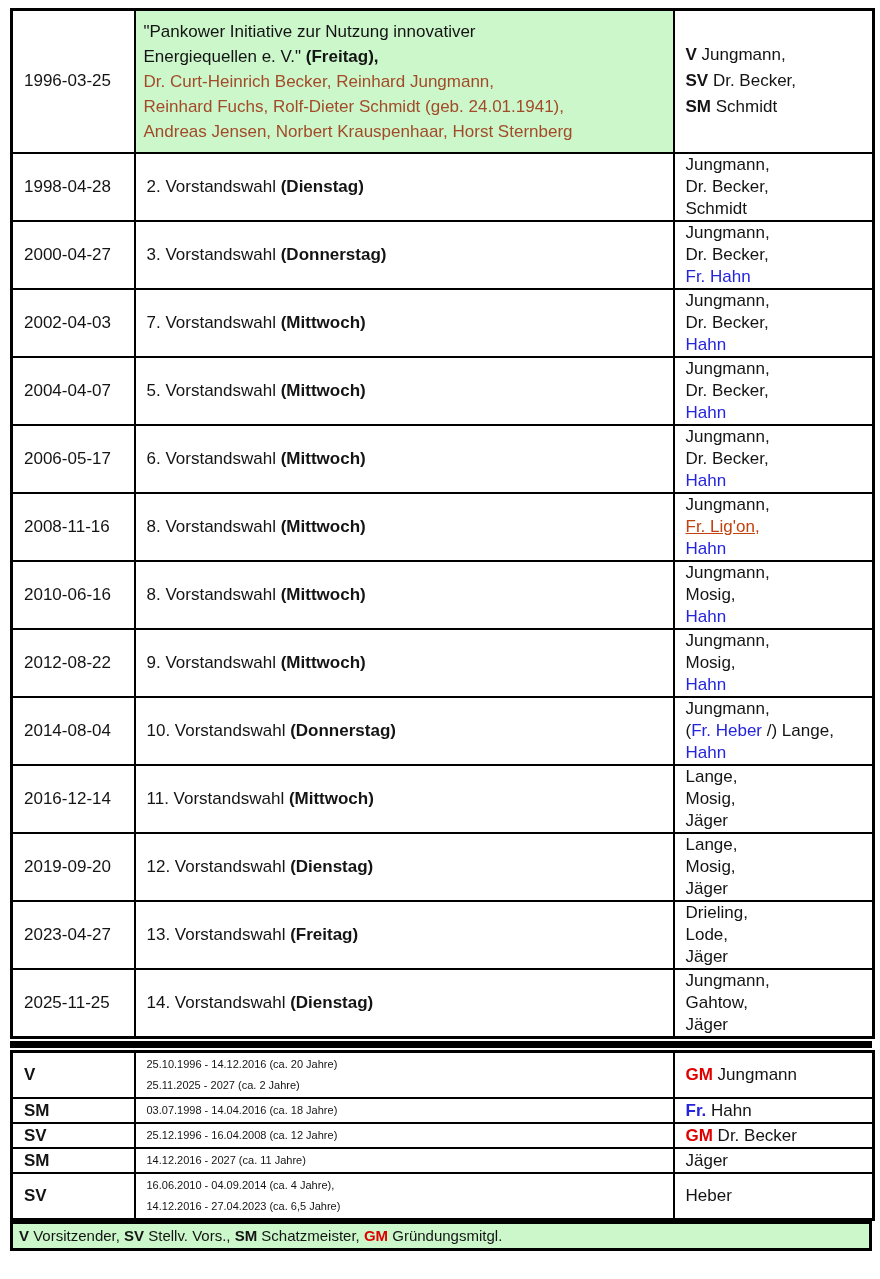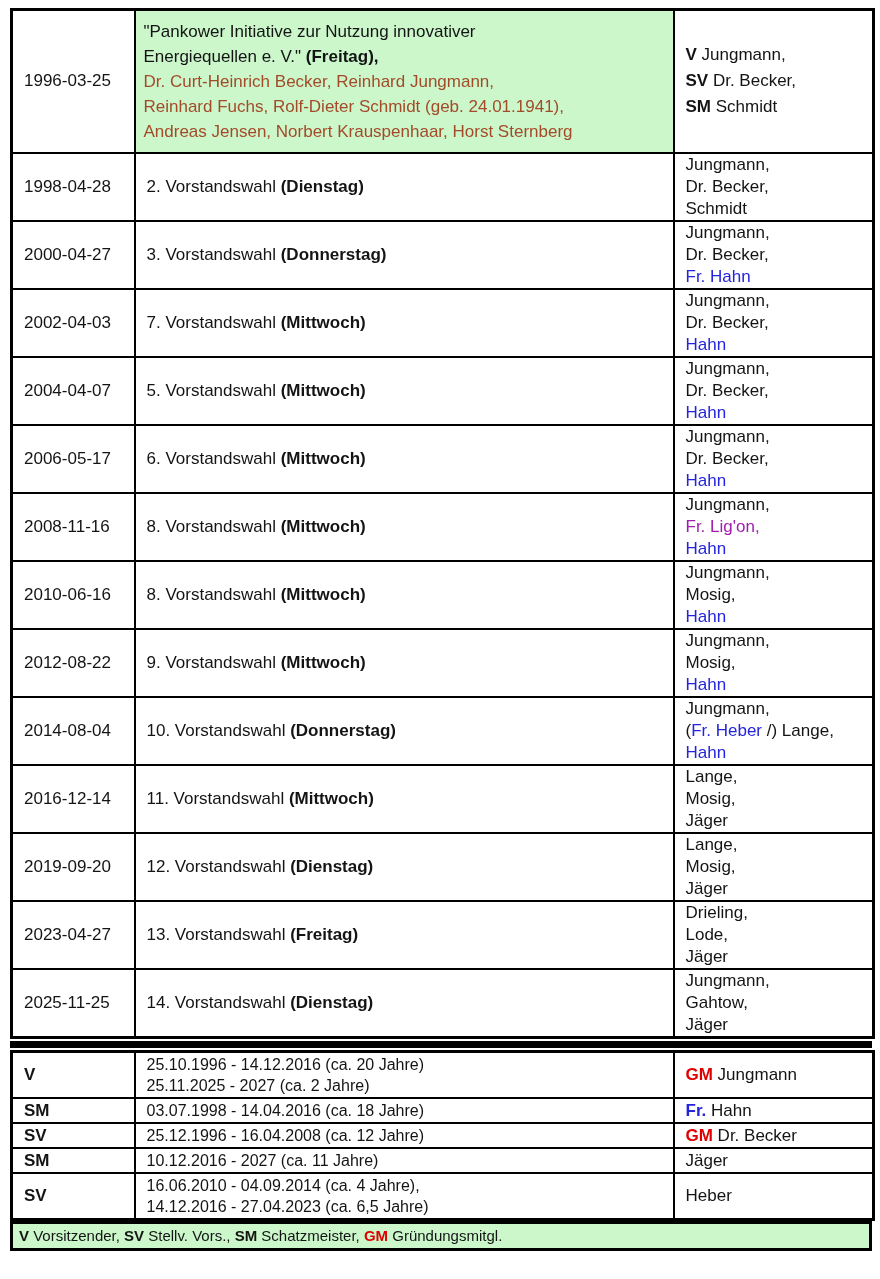--- a/index.html
+++ b/index.html
@@ -18,21 +18,21 @@
   table.grid td { border:2px solid #000; overflow:hidden;padding-left:11px; }
 
   td.date  { padding:0 0 0 8px; font-size:17px; vertical-align:middle; }
   td.desc  { padding:2px 6px; font-size:17px; line-height:21px; vertical-align:middle; }
   td.names { padding:0 5px; font-size:17px; line-height:22px; vertical-align:middle; }
 
   tr.r-first td.desc  { line-height:25px; padding:4px 8px; }
   tr.r-first td.names { line-height:26px; }
 
   td.role   { padding:1px 0 1px 6px; font-size:17px; line-height:21px; vertical-align:middle; font-weight:bold; }
-  td.period { padding:1px 6px; font-size:16px; line-height:21px; vertical-align:middle;margin-left:20px; }
+  td.period { padding:1px 6px; font-size:11px; line-height:21px; vertical-align:middle;margin-left:20px; }
   td.person { padding:1px 6px; font-size:17px; line-height:21px; vertical-align:middle; }
 
   .divider { height:7px; background:#000; margin:2px 0; }
 
   table.legend { border:3px solid #000; }
   td.legend-cell { border:1px solid #000; padding:2px 6px; font-size:15px; line-height:18px; vertical-align:middle; }
 </style>
 </head>
 <body>
 
@@ -71,21 +71,21 @@
           <td class="names"><span>Jungmann,</span><br><span>Dr. Becker,</span><br><span style="color: rgb(36, 36, 221);">Hahn</span></td>
         </tr>
         <tr style="height: 68px;">
           <td class="date"><span>2006-05-17</span></td>
           <td class="desc"><span>6. Vorstandswahl </span><span style="font-weight: bold;">(Mittwoch)</span></td>
           <td class="names"><span>Jungmann,</span><br><span>Dr. Becker,</span><br><span style="color: rgb(36, 36, 221);">Hahn</span></td>
         </tr>
         <tr style="height: 68px;">
           <td class="date"><span>2008-11-16</span></td>
           <td class="desc"><span>8. Vorstandswahl </span><span style="font-weight: bold;">(Mittwoch)</span></td>
-          <td class="names"><span>Jungmann,</span><br><span style="color: #a21caf;">Fr. Lig'on,</span><br><span style="color: rgb(36, 36, 221);">Hahn</span></td>
+          <td class="names"><span>Jungmann,</span><br><span style="color: #c2410c; text-decoration: underline;">Fr. Lig'on,</span><br><span style="color: rgb(36, 36, 221);">Hahn</span></td>
         </tr>
         <tr style="height: 68px;">
           <td class="date"><span>2010-06-16</span></td>
           <td class="desc"><span>8. Vorstandswahl </span><span style="font-weight: bold;">(Mittwoch)</span></td>
           <td class="names"><span>Jungmann,</span><br><span>Mosig,</span><br><span style="color: rgb(36, 36, 221);">Hahn</span></td>
         </tr>
         <tr style="height: 68px;">
           <td class="date"><span>2012-08-22</span></td>
           <td class="desc"><span>9. Vorstandswahl </span><span style="font-weight: bold;">(Mittwoch)</span></td>
           <td class="names"><span>Jungmann,</span><br><span>Mosig,</span><br><span style="color: rgb(36, 36, 221);">Hahn</span></td>
@@ -137,21 +137,21 @@
           <td class="period"><span>03.07.1998 - 14.04.2016 (ca. 18 Jahre)</span></td>
           <td class="person"><span style="font-weight: bold; color: rgb(36, 36, 221);">Fr. </span><span>Hahn</span></td>
         </tr>
         <tr style="height: 25px;">
           <td class="role"><span>SV</span></td>
           <td class="period"><span>25.12.1996 - 16.04.2008 (ca. 12 Jahre)</span></td>
           <td class="person"><span style="font-weight: bold; color: rgb(224, 0, 0);">GM </span><span>Dr. Becker</span></td>
         </tr>
         <tr style="height: 25px;">
           <td class="role"><span>SM</span></td>
-          <td class="period"><span>10.12.2016 - 2027 (ca. 11 Jahre)</span></td>
+          <td class="period"><span>14.12.2016 - 2027 (ca. 11 Jahre)</span></td>
           <td class="person"><span>Jäger</span></td>
         </tr>
         <tr style="height: 44px;">
           <td class="role"><span>SV</span></td>
           <td class="period"><span>16.06.2010 - 04.09.2014 (ca. 4 Jahre),</span><br><span>14.12.2016 - 27.04.2023 (ca. 6,5 Jahre)</span></td>
           <td class="person"><span>Heber</span></td>
         </tr>
       </tbody>
   </table>
 

